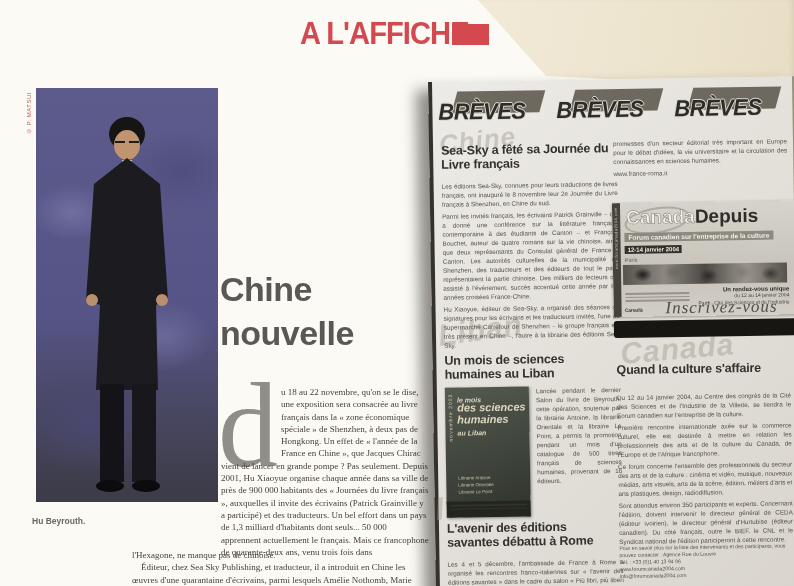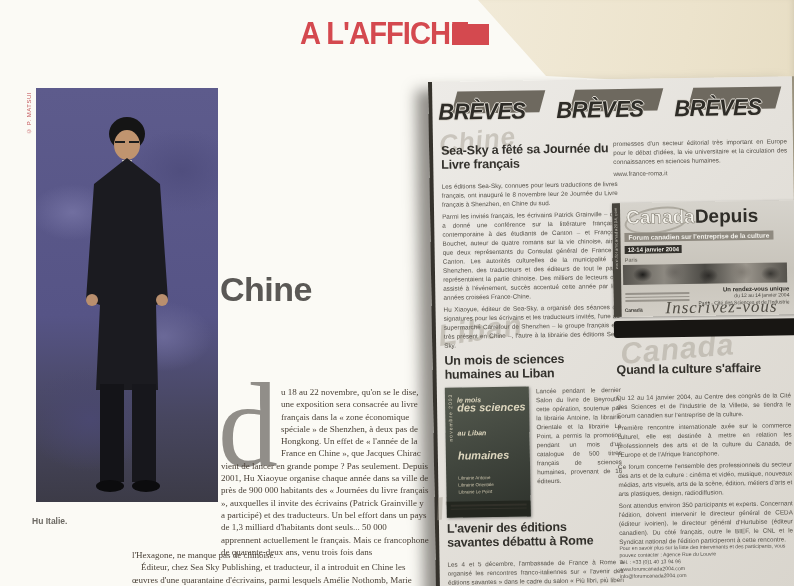--- a/index.html
+++ b/index.html
@@ -61,21 +61,21 @@
 
   
   #book-cover{float:left;width:84px;height:130px;margin:0 7px 2px 0;position:relative;
     background:linear-gradient(160deg,#565b50 0%,#3f443c 55%,#2e322c 100%);
     box-shadow:1px 1px 3px rgba(0,0,0,.4);overflow:hidden;}
   #cover-date{position:absolute;left:1px;top:6px;writing-mode:vertical-rl;
     transform:rotate(180deg);font-size:5px;color:#cfc9b4;letter-spacing:1px;}
   .cover-line{position:absolute;left:12px;color:#ded7bf;font-style:italic;font-weight:bold;}
   #cover-l1{top:8px;font-size:7px;}
   #cover-l2{top:16px;font-size:11px;}
-  #cover-l3{top:28px;font-size:11px;margin-top:36px;}
+  #cover-l3{top:28px;font-size:11px;}
   #cover-l4{top:41px;font-size:7px;}
   .cover-bullet{position:absolute;left:12px;font-size:4.5px;color:#c9c2aa;}
   #cover-band{position:absolute;left:0;bottom:0;width:84px;height:16px;background:#23261f;}
   .microbar{background:rgba(70,66,58,.4);height:1.5px;margin:2px 0;}
 
   
   #ad{left:178px;top:124px;width:183px;height:114px;
     background:linear-gradient(180deg,#d6d3cc 0%,#c8c4bb 60%,#d2cec6 100%);
     box-shadow:0 1px 3px rgba(0,0,0,.35);overflow:hidden;}
   #ad-side{position:absolute;left:0;top:0;width:8px;height:114px;background:#45423b;}
@@ -130,24 +130,25 @@
       <path d="M91 70 L58 96 L50 212 L64 217 L60 302 L122 302 L120 217 L132 212 L124 96 Z" fill="#1b1b20"></path>
       <circle cx="56" cy="212" r="6" fill="#b98f6e"></circle>
       <circle cx="126" cy="212" r="6" fill="#b98f6e"></circle>
       <rect x="64" y="296" width="24" height="98" fill="#141418"></rect>
       <rect x="96" y="296" width="24" height="98" fill="#17171c"></rect>
       <ellipse cx="74" cy="398" rx="14" ry="6" fill="#0c0c0e"></ellipse>
       <ellipse cx="110" cy="398" rx="14" ry="6" fill="#0c0c0e"></ellipse>
     </svg>
   </div>
   <div class="abs" id="photo-credit">© P. MATSUI</div>
-  <div class="abs" id="photo-caption">Hu Italie.</div>
+  <div class="abs" id="photo-caption">Hu Beyrouth.</div>
 
   <div class="abs" id="chine-title">
     <div>Chine</div>
+    <div>nouvelle</div>
   </div>
 
   <div class="abs" id="intro-block">
     <span id="dropcap">d</span><span>u 18 au 22 novembre, qu'on se le dise, une exposition sera consacrée au livre français dans la « zone économique spéciale » de Shenzhen, à deux pas de Hongkong. Un effet de « l'année de la France en Chine », que Jacques Chirac vient de lancer en grande pompe ? Pas seulement. Depuis 2001, Hu Xiaoyue organise chaque année dans sa ville de près de 900 000 habitants des « Journées du livre français », auxquelles il invite des écrivains (Patrick Grainville y a participé) et des traducteurs. Un bel effort dans un pays de 1,3 milliard d'habitants dont seuls... 50 000 apprennent actuellement le français. Mais ce francophone de quarante-deux ans, venu trois fois dans</span>
   </div>
 
   <div class="abs" id="outro-block">
     <div>l'Hexagone, ne manque pas de chinoise.</div>
     <div class="indent">Éditeur, chez Sea Sky Publishing, et traducteur, il a introduit en Chine les œuvres d'une quarantaine d'écrivains, parmi lesquels Amélie Nothomb, Marie Darrieussecq, Hervé Guibert, Michel Houellebecq...</div>
   </div>

